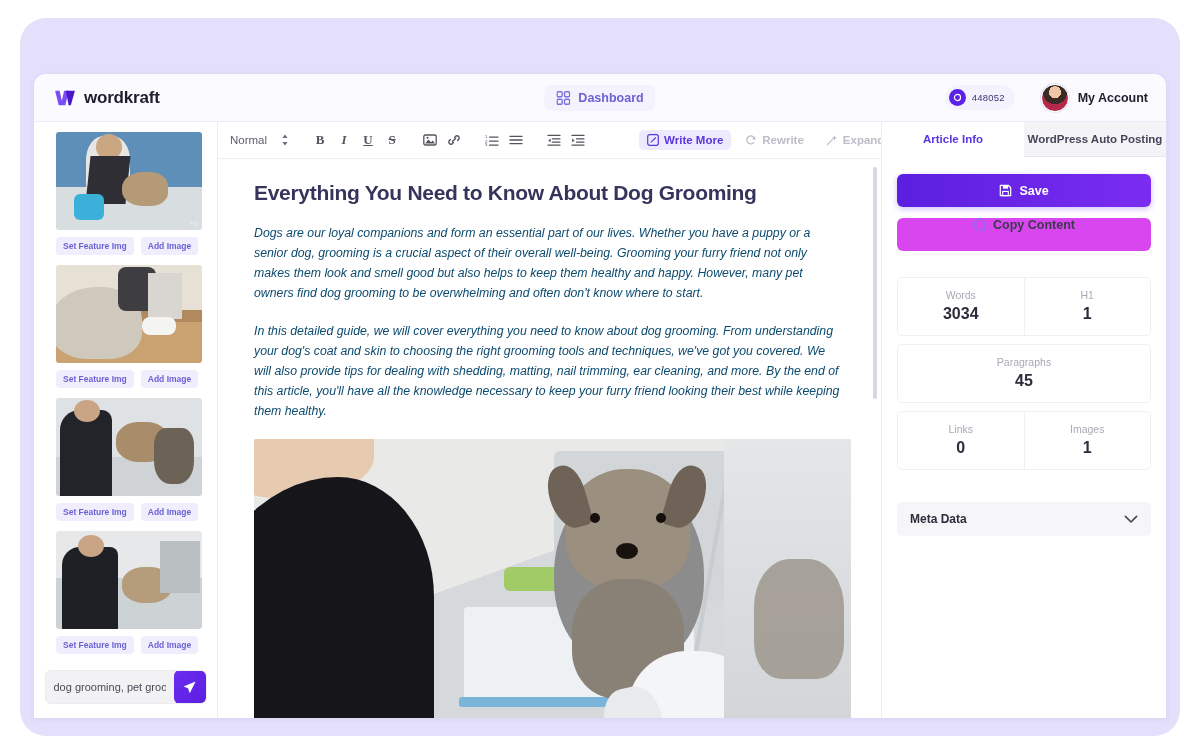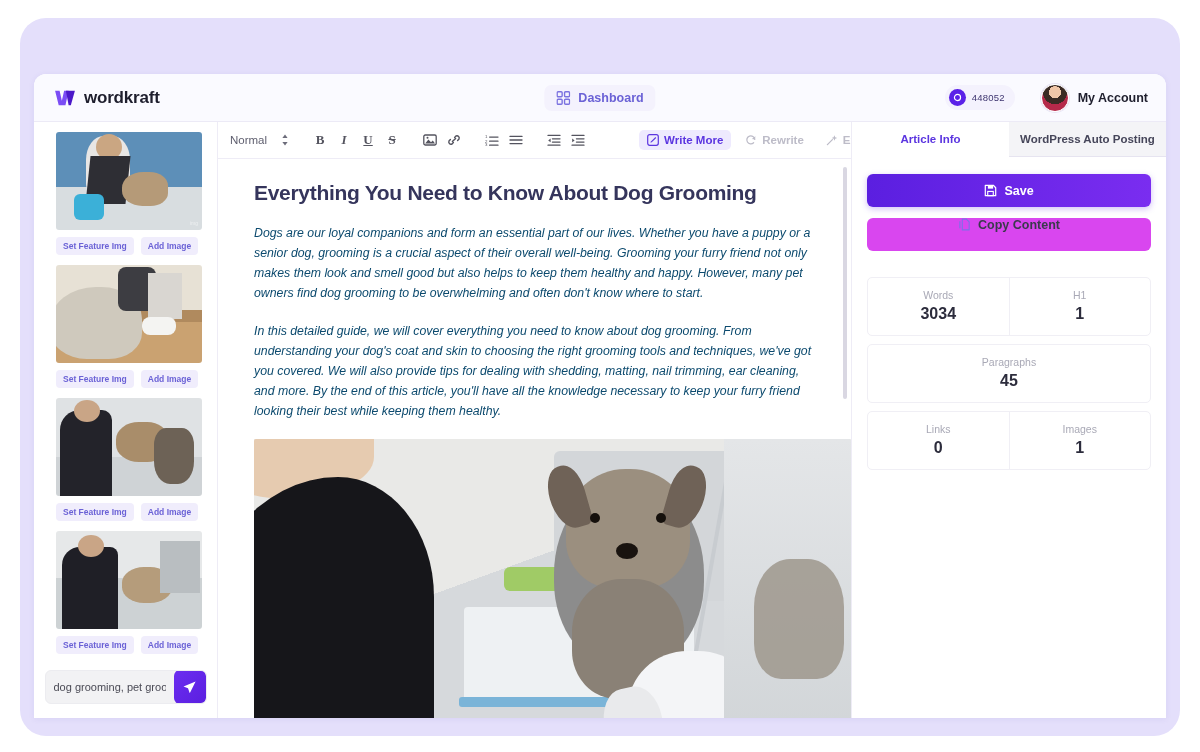--- a/index.html
+++ b/index.html
@@ -166,21 +166,21 @@
     width: 597px; height: 334px; border-radius: 2px; overflow:hidden;
     position: relative; background:#d8d5cf;
   }
   .scrollbar {
     position:absolute; right: 4px; top: 8px; width: 4px; height: 232px;
     background:#d9d7e2; border-radius: 3px;
   }
 
   
   .rightcol {
-    width: 315px; flex: none;
+    width: 285px; flex: none;
     background: #ffffff; border-left: 1px solid #eeecf6;
     display:flex; flex-direction: column;
   }
   .tabs { display:flex; height: 35px; }
   .tab {
     flex:1; display:flex; align-items:center; justify-content:center;
     font-size: 11.5px; font-weight: 600; cursor:pointer;
     background:#f4f4f7; color:#46465a; border-bottom: 1px solid #e6e4f0;
   }
   .tab.active { background:#ffffff; color:#5b35e0; border-bottom: 2px solid #ffffff; }
@@ -512,17 +512,23 @@
               <div class="stat-label">Links</div>
               <div class="stat-value">0</div>
             </div>
             <div class="stat-cell">
               <div class="stat-label">Images</div>
               <div class="stat-value">1</div>
             </div>
           </div>
         </div>
 
+        <div class="meta">
+          <span class="meta-label">Meta Data</span>
+          <svg width="14" height="9" viewBox="0 0 14 9">
+            <path d="M1.4 1.4 L7 7 L12.6 1.4" fill="none" stroke="#44444f" stroke-width="1.6" stroke-linecap="round" stroke-linejoin="round"></path>
+          </svg>
+        </div>
       </div>
     </div>
 
   </div>
 </div>
 
 </body></html>

